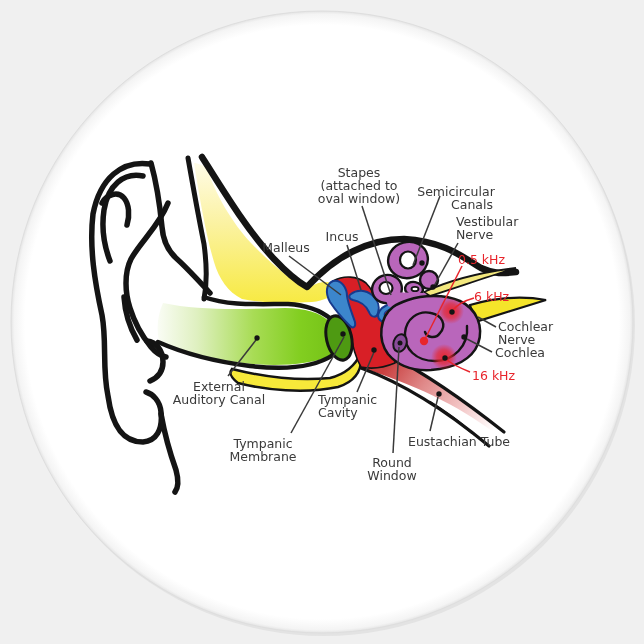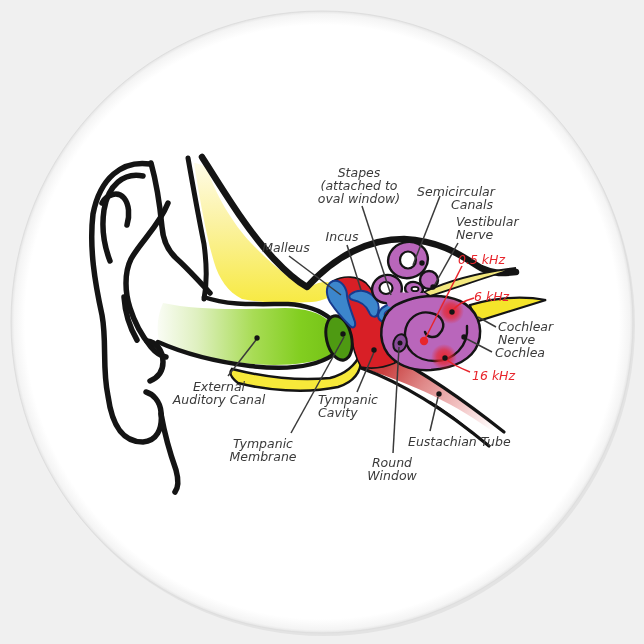--- a/index.html
+++ b/index.html
@@ -1,16 +1,16 @@
 <!DOCTYPE html>
 <html><head>
 <meta charset="utf-8">
 <style>
   html,body{margin:0;padding:0;background:#f0f0f0;}
-  .stage{width:644px;height:644px;position:relative;overflow:hidden;font-style:italic;}
+  .stage{width:644px;height:644px;position:relative;overflow:hidden;}
   svg{display:block;}
   .lbl{font-family:"DejaVu Sans","Liberation Sans",sans-serif;font-size:12.5px;fill:#3A3A3A;}
   .lbl.red{fill:#E8252C;}
   .mid{text-anchor:middle;}
   .outline{fill:none;stroke:#141414;stroke-linecap:round;stroke-linejoin:round;}
   .leader{fill:none;stroke:#3A3A3A;stroke-width:1.5;}
   .leader.red{stroke:#E8252C;}
 </style>
 </head>
 <body>

